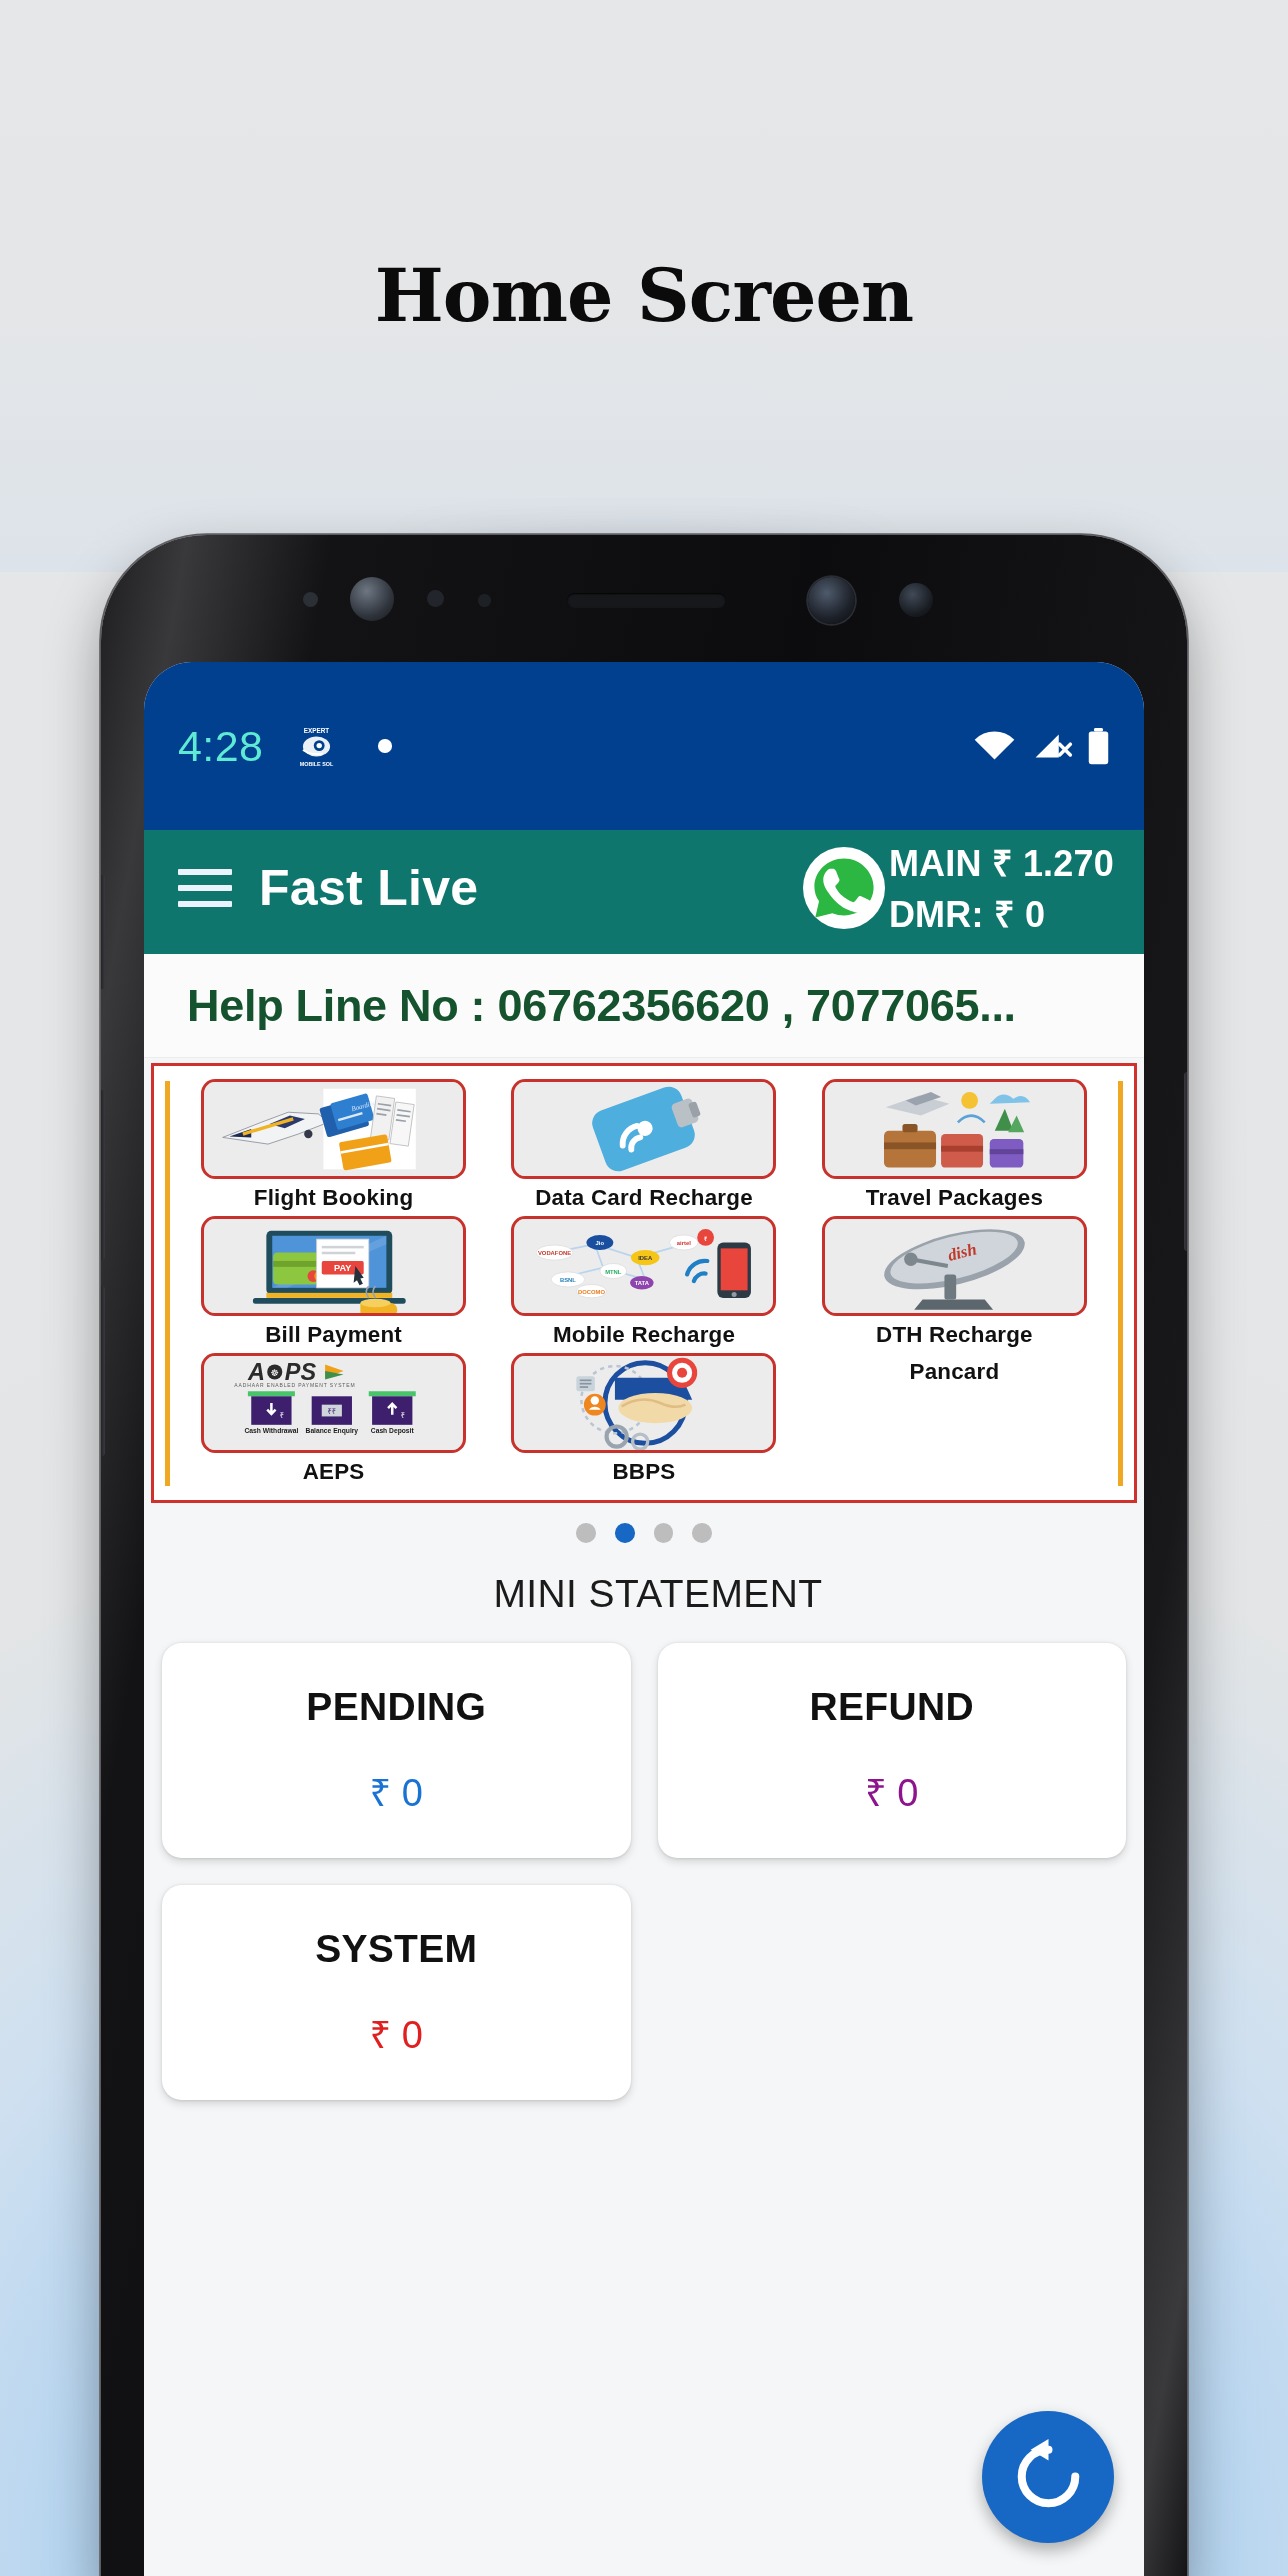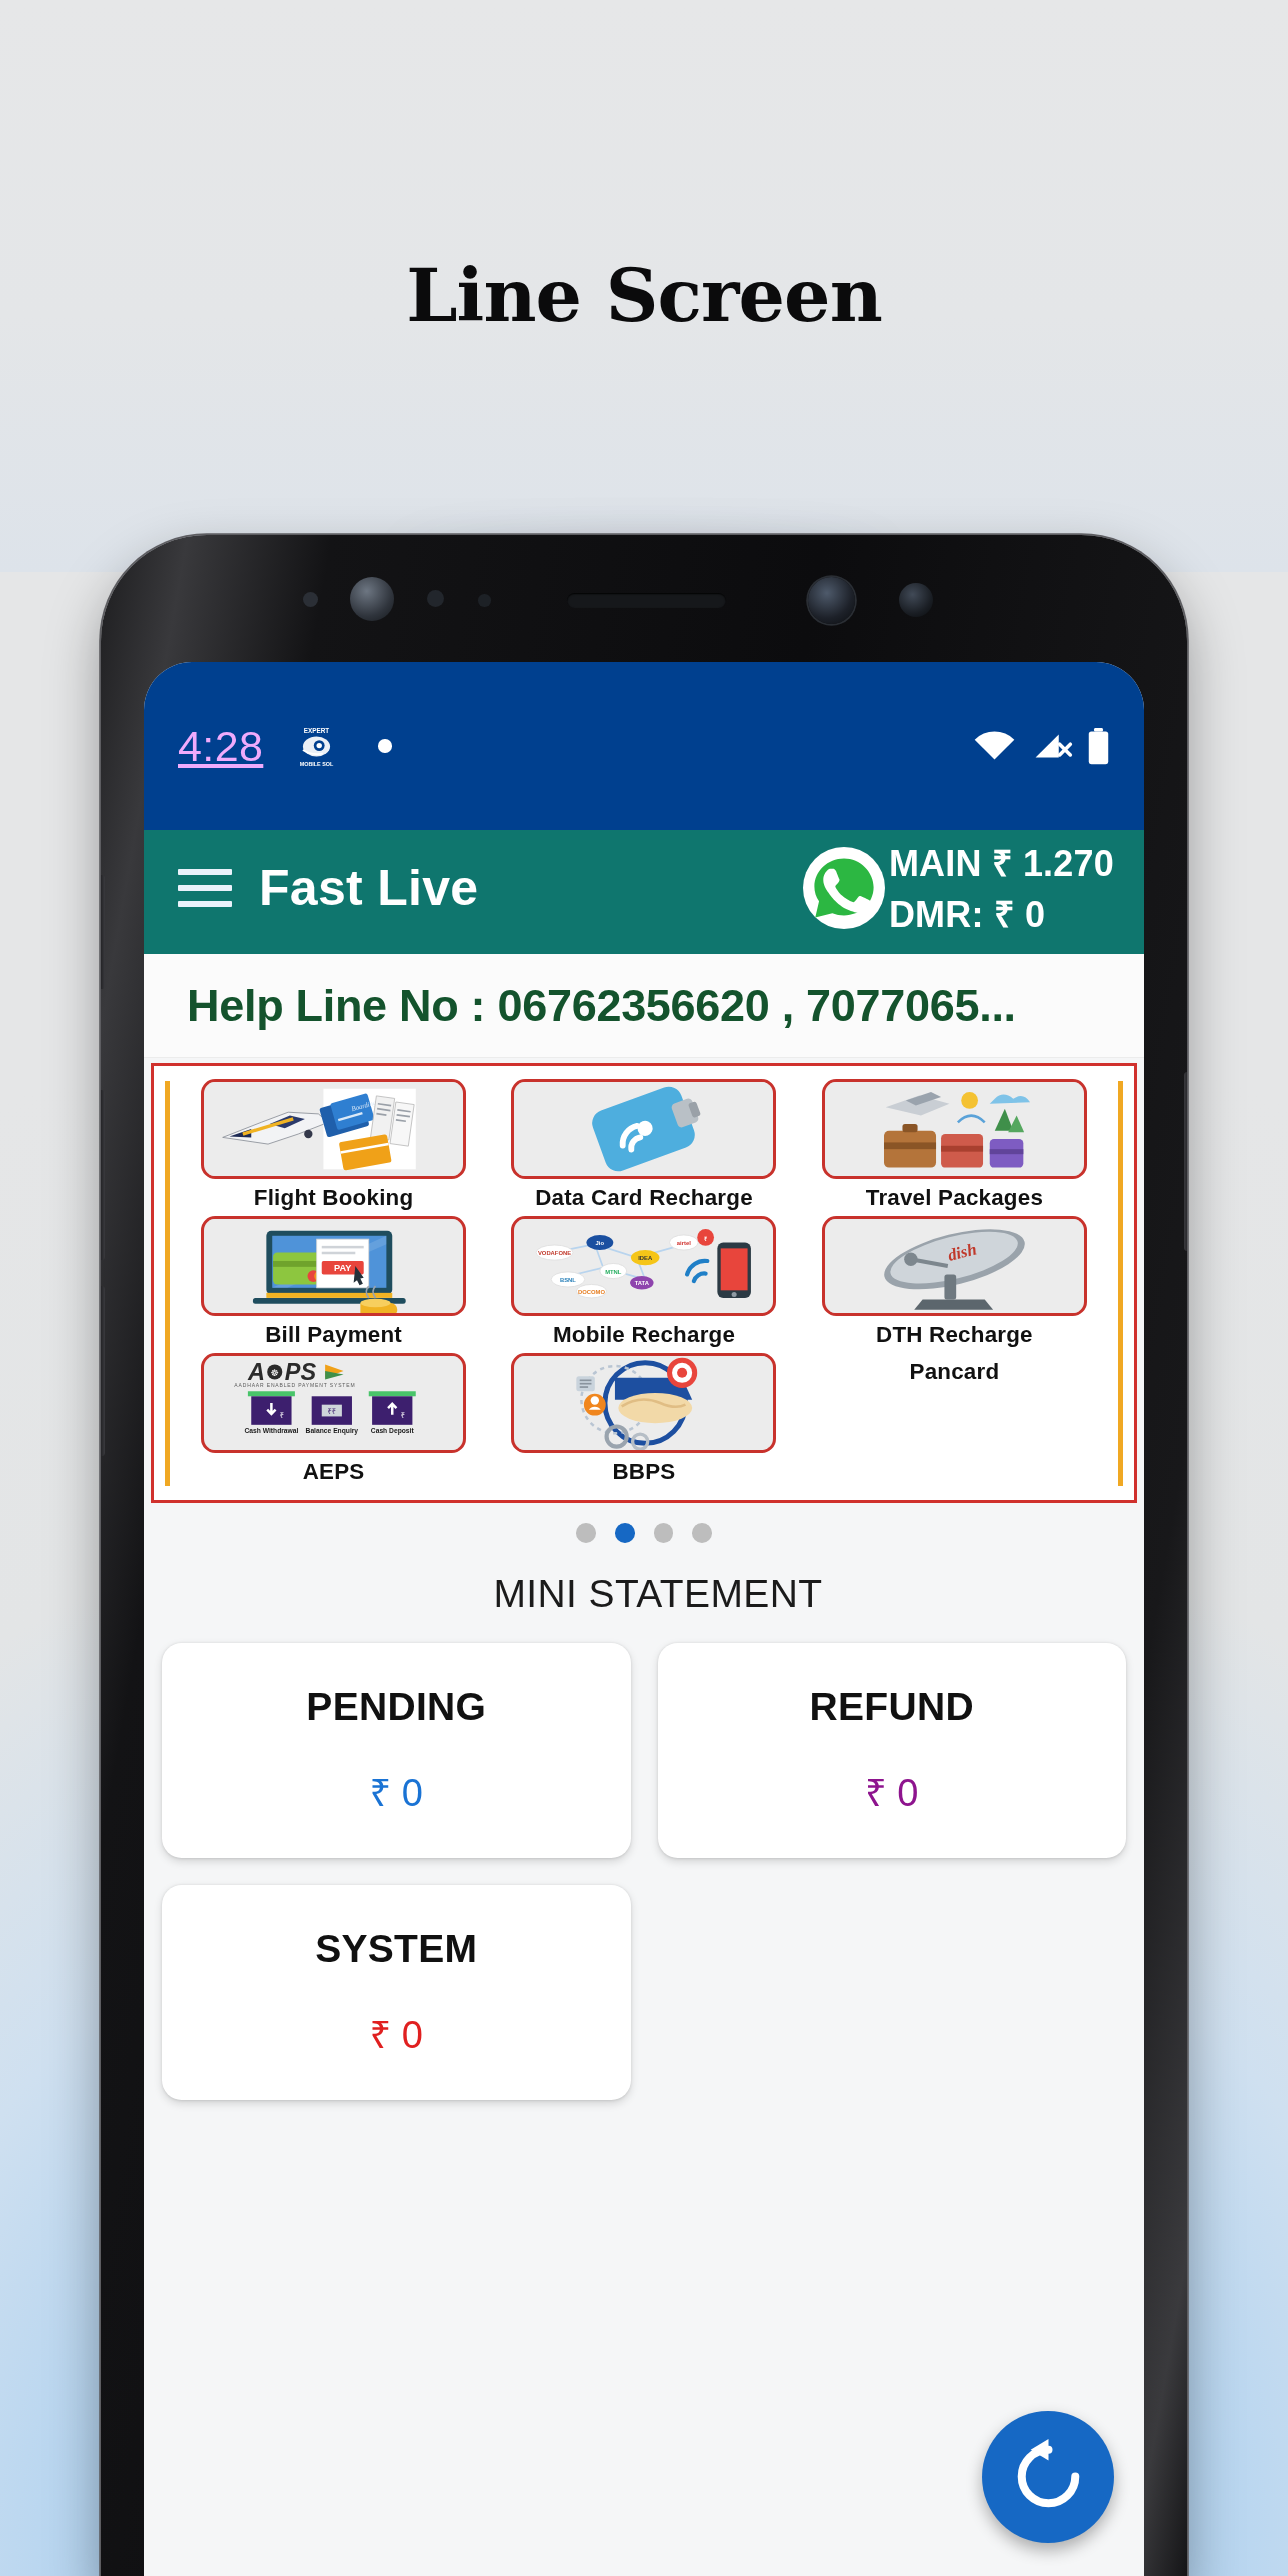--- a/index.html
+++ b/index.html
@@ -78,21 +78,21 @@
     border-radius:48px 48px 0 0;
   }
 
   
   .statusbar{
     height:168px;background:#00408f;
     display:flex;align-items:center;
     padding:0 34px 0 34px;
     position:relative;
   }
-  .sb-time{color:#f0abfc;font-size:43px;font-weight:400;letter-spacing:0.4px;text-decoration:underline;}
+  .sb-time{color:#5eead4;font-size:43px;font-weight:400;letter-spacing:0.4px;}
   .sb-appicon{
     width:47px;height:47px;margin-left:30px;position:relative;
     display:flex;align-items:center;justify-content:center;
   }
   .sb-appicon svg{width:47px;height:47px;}
   .sb-dot{width:13.4px;height:13.4px;border-radius:50%;background:#fff;margin-left:38px;}
   .sb-right{margin-left:auto;display:flex;align-items:center;gap:14.3px;}
   .sb-right svg{display:block;}
 
   
@@ -190,21 +190,21 @@
   }
   .fab svg{width:75px;height:75px;}
   .screen-body{position:relative;height:calc(100% - 168px - 150px);background:#f5f6f7;}
 </style>
 </head>
 <body>
 
 <div class="backdrop"></div>
 <div class="backdrop-top"></div>
 
-<div class="page-title">Line Screen</div>
+<div class="page-title">Home Screen</div>
 
 <div class="phone">
   <div class="phone-shadow"></div>
   <div class="phone-body">
 
     <div class="btn-side btn-left-1"></div>
     <div class="btn-side btn-left-2"></div>
     <div class="btn-side btn-left-3"></div>
     <div class="btn-side btn-right-1"></div>
 

